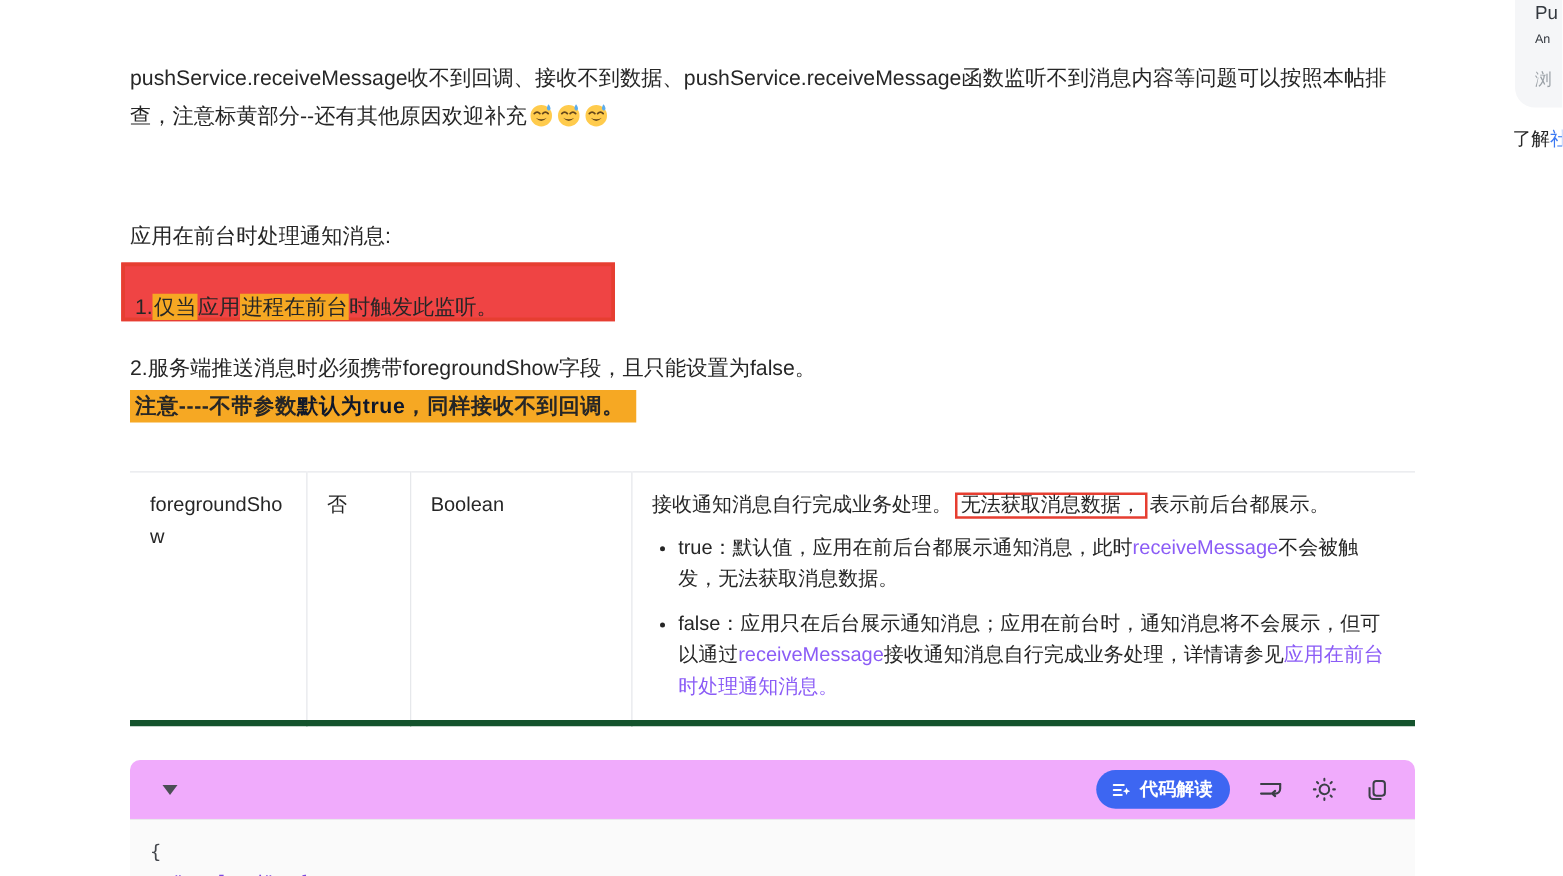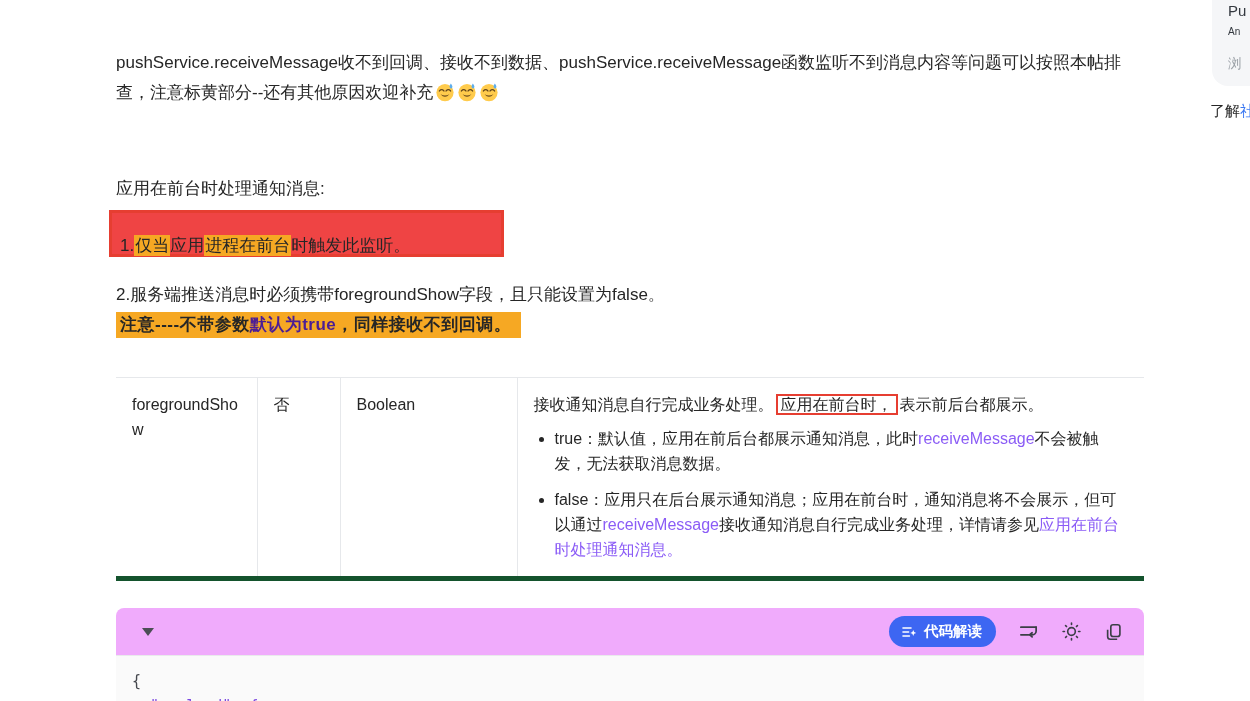--- a/index.html
+++ b/index.html
@@ -1,42 +1,42 @@
 <!DOCTYPE html>
 <html><head>
 <meta charset="utf-8">
 <style>
   * { margin:0; padding:0; box-sizing:border-box; }
   html,body { background:#fff; }
   .page {
     position:relative; width:1250px; height:701px; overflow:hidden; background:#fff;
     font-family:"Liberation Sans","DejaVu Sans",sans-serif; color:#262626;
   }
-  .content { position:absolute; left:116px; top:0; width:1028px; height:554px; }
+  .content { position:absolute; left:104px; top:0; width:1028px; height:554px; }
 
   .intro { position:absolute; top:48px; left:0; width:1028px; font-size:17px; line-height:30px; color:#262626; }
   .emoji-svg { display:inline-block; vertical-align:-4px; margin-left:2px; }
 
   .lead { position:absolute; top:176px; left:0; font-size:17px; line-height:26px; }
 
   .redbox {
     position:absolute; top:210px; left:-7px; width:395px; height:47px;
     border:3px solid #e63e31; background:#ef4444; padding:20px 10px 0 8px;
     font-size:17px; line-height:26px; white-space:nowrap;
   }
   .hl { background:#f6a823; padding:1px 1px; }
 
   .point2 { position:absolute; top:282px; left:0; font-size:17px; line-height:26px; }
 
   .note {
     position:absolute; top:312px; left:0; display:inline-block;
     background:#f6a823; font-size:17px; font-weight:700; line-height:25px;
     padding:0 10px 1px 4px; letter-spacing:0.5px; white-space:nowrap;
   }
-  .note .blue { color:#4c1d95;margin-top:24px; }
+  .note .blue { color:#0f172a;margin-top:24px; }
 
   table.params {
     position:absolute; top:377px; left:0; width:1028px;
     border-collapse:collapse; table-layout:fixed;
     border-top:1px solid #e6e8eb; border-bottom:5px solid #14532d;
     font-size:16px; color:#262626;
   }
   table.params td {
     vertical-align:top; padding:14px 16px; line-height:25px;
     word-break:break-all;
@@ -128,21 +128,21 @@
           <col style="width:177px">
           <col>
         </colgroup>
       <tbody>
           <tr>
         <td class="sep">foregroundShow</td>
         <td class="sep">否</td>
         <td class="sep">Boolean</td>
         <td class="desc">
           <div>
-            <span>接收通知消息自行完成业务处理。</span><span class="inline-redbox">应用在前台时，</span><span>表示前后台都展示。</span>
+            <span>接收通知消息自行完成业务处理。</span><span class="inline-redbox">无法获取消息数据，</span><span>表示前后台都展示。</span>
           </div>
           <ul>
             <li>
               <span>true：默认值，应用在前后台都展示通知消息，此时</span><a class="doclink">receiveMessage</a><span>不会被触发，无法获取消息数据。</span>
             </li>
             <li>
               <span>false：应用只在后台展示通知消息；应用在前台时，通知消息将不会展示，但可以通过</span><a class="doclink">receiveMessage</a><span>接收通知消息自行完成业务处理，详情请参见</span><a class="doclink">应用在前台时处理通知消息。</a>
             </li>
           </ul>
         </td>

